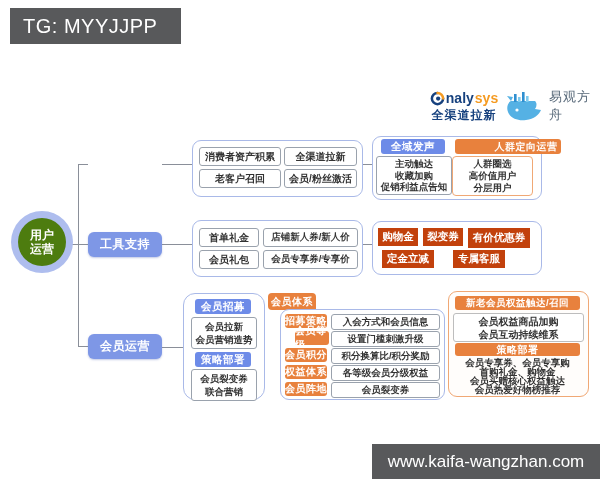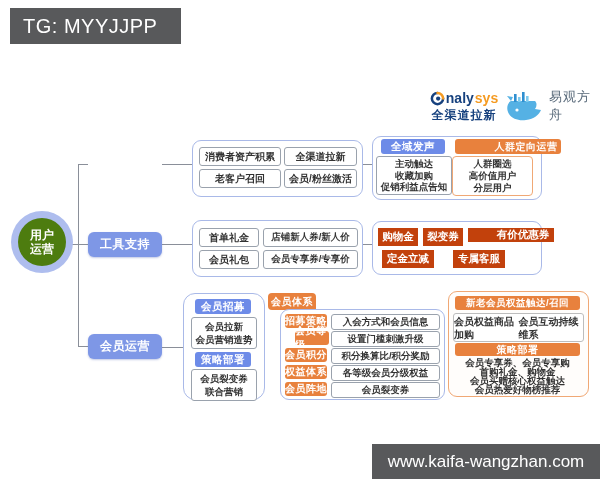--- a/index.html
+++ b/index.html
@@ -141,21 +141,21 @@
 
   <div class="gbox" style="left:192px;top:220px;width:169px;height:55px;"></div>
   <div class="witem" style="left:199px;top:228px;width:58px;height:17px;">首单礼金</div>
   <div class="witem" style="left:263px;top:228px;width:93px;height:17px;font-size:9.5px;">店铺新人券/新人价</div>
   <div class="witem" style="left:199px;top:250px;width:58px;height:17px;">会员礼包</div>
   <div class="witem" style="left:263px;top:250px;width:93px;height:17px;font-size:9.5px;">会员专享券/专享价</div>
 
   <div class="gbox" style="left:372px;top:221px;width:168px;height:52px;"></div>
   <div class="btn-blue" style="left:378px;top:228px;width:40px;height:18px;">购物金</div>
   <div class="btn-blue" style="left:423px;top:228px;width:40px;height:18px;">裂变券</div>
-  <div class="btn-blue" style="left:468px;top:228px;width:62px;height:14px;padding-left:24px;">有价优惠券</div>
+  <div class="btn-blue" style="left:468px;top:228px;width:62px;height:20px;">有价优惠券</div>
   <div class="btn-blue" style="left:382px;top:250px;width:52px;height:18px;">定金立减</div>
   <div class="btn-blue" style="left:453px;top:250px;width:52px;height:18px;">专属客服</div>
 
   <div class="gbox" style="left:183px;top:293px;width:80px;height:105px;border-radius:12px;"></div>
   <div class="hdr-blue" style="left:195px;top:299px;width:56px;height:15px;">会员招募</div>
   <div class="witem" style="left:191px;top:317px;width:64px;height:30px;flex-direction:column;font-size:9.5px;line-height:13px;">
     <div>会员拉新</div>
     <div>会员营销造势</div>
   </div>
   <div class="hdr-blue" style="left:195px;top:352px;width:56px;height:15px;">策略部署</div>
@@ -177,21 +177,21 @@
   <div class="witem" style="left:331px;top:348px;width:107px;height:14px;font-size:9.5px;">积分换算比/积分奖励</div>
 
   <div class="hdr-orange" style="left:285px;top:365px;width:42px;height:14px;">权益体系</div>
   <div class="witem" style="left:331px;top:365px;width:107px;height:14px;font-size:9.5px;">各等级会员分级权益</div>
 
   <div class="hdr-orange" style="left:285px;top:382px;width:42px;height:14px;">会员阵地</div>
   <div class="witem" style="left:331px;top:382px;width:107px;height:14px;font-size:9.5px;">会员裂变券</div>
 
   <div class="gbox-orange" style="left:448px;top:291px;width:139px;height:104px;"></div>
   <div class="hdr-orange" style="left:455px;top:296px;width:125px;height:14px;font-size:9.5px;">新老会员权益触达/召回</div>
-  <div class="witem" style="left:453px;top:313px;width:129px;height:27px;font-size:10px;line-height:13px;border-color:#bdbdbd;">
+  <div class="witem" style="left:453px;top:313px;width:129px;height:27px;flex-direction:column;font-size:10px;line-height:13px;border-color:#bdbdbd;">
     <div>会员权益商品加购</div>
     <div>会员互动持续维系</div>
   </div>
   <div class="hdr-orange" style="left:455px;top:343px;width:125px;height:13px;">策略部署</div>
   <div class="mini-lines" style="left:450px;top:358px;width:135px;font-size:9.5px;line-height:9px;">
     <div>会员专享券、会员专享购</div>
     <div>首购礼金、购物金</div>
     <div>会员买赠核心权益触达</div>
     <div>会员热爱好物榜推荐</div>
   </div>

